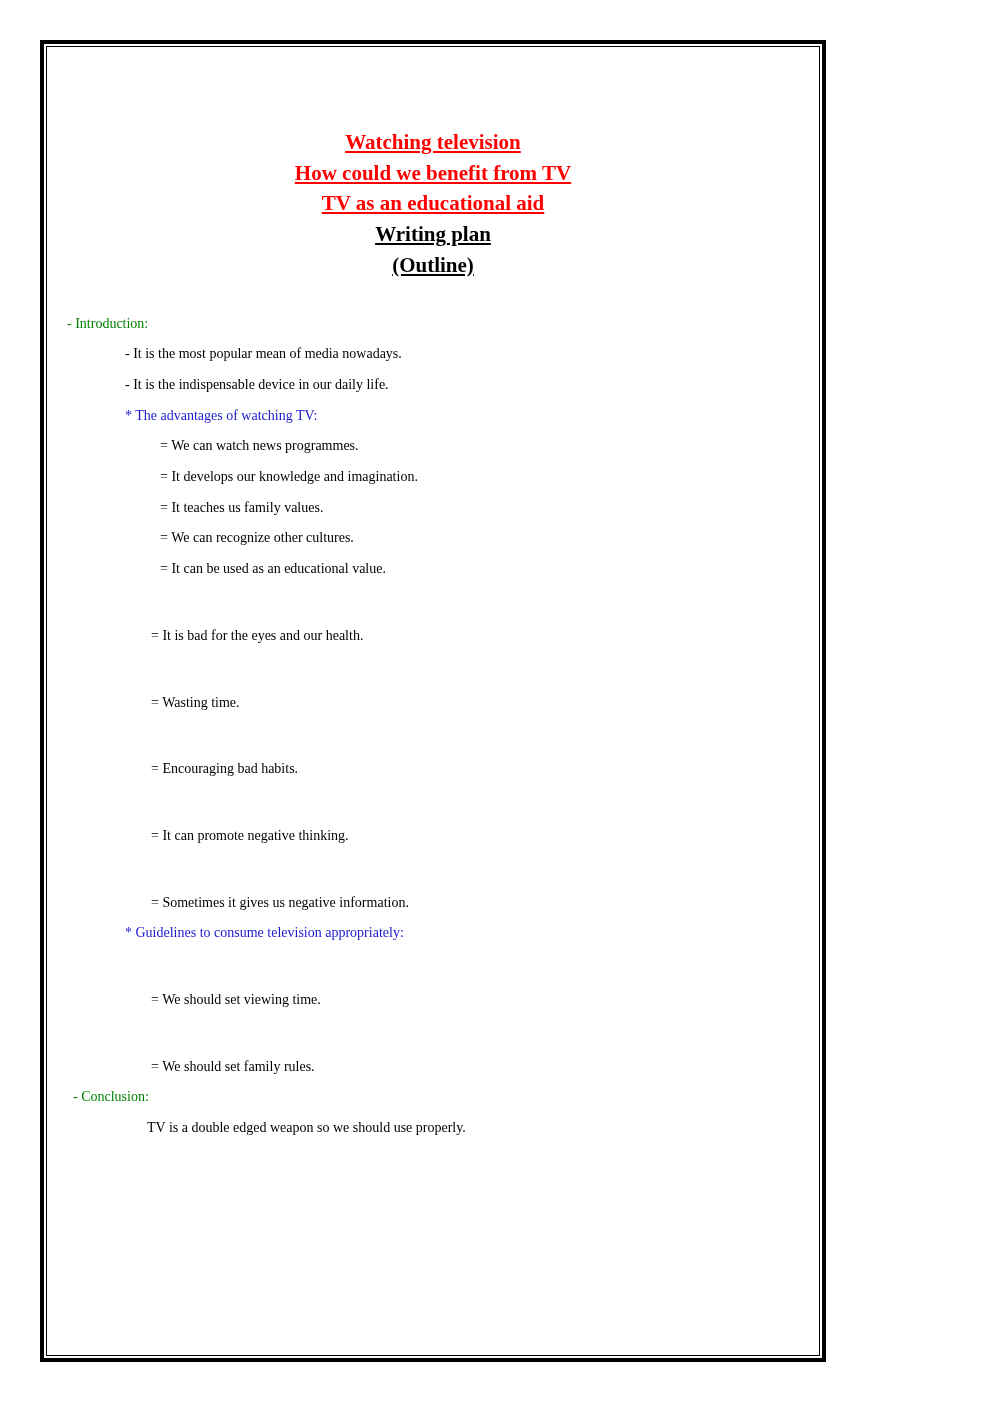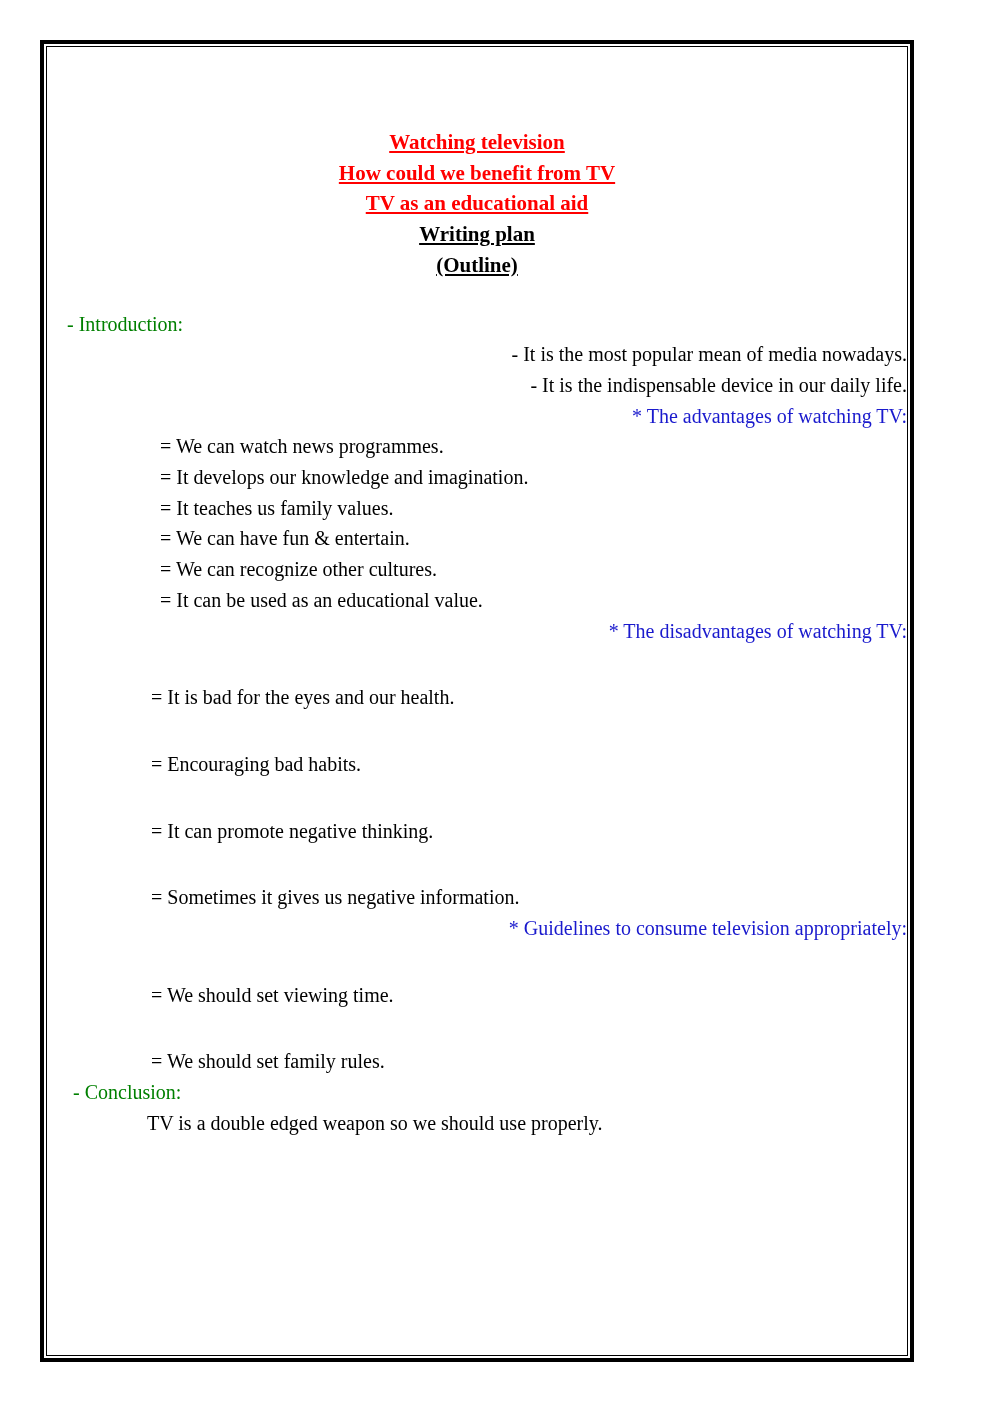--- a/index.html
+++ b/index.html
@@ -11,21 +11,21 @@
     width: 992px;
     height: 1403px;
     position: relative;
     font-family: "Liberation Serif", "DejaVu Serif", serif;
     color: #000000;
   }
   .frame-outer {
     position: absolute;
     left: 40px;
     top: 40px;
-    width: 874px;
+    width: 786px;
     height: 1322px;
     border: 4px solid #000000;
     box-sizing: border-box;
     background: #ffffff;
   }
   .frame-inner {
     position: absolute;
     left: 2px;
     top: 2px;
     right: 2px;
@@ -42,32 +42,32 @@
     font-size: 21px;
     font-weight: bold;
     line-height: 30.7px;
     text-decoration: underline;
   }
   .title-line.red { color: var(--title-red, #ff0000); }
   .title-line.black { color: var(--body-black, #000000); }
 
   .content {
     margin-top: 28px;
-    font-size: 20px;
+    font-size: 14px;
   }
   .line {
     line-height: 30.7px;
     white-space: pre;
   }
   .green { color: var(--heading-green, #008000); }
   .blue  { color: var(--section-blue, #1a1acd); }
 
   .l0  { padding-left: 20px; }   
   .l0c { padding-left: 26px; }   
-  .l1  { padding-left: 78px; text-align: right; }   
+  .l1  { padding-left: 78px; }   
   .l2a { padding-left: 113px; }  
   .l2  { padding-left: 104px; margin-top: 36px; }  
   .l2c { padding-left: 100px; }  
 </style>
 </head>
 <body>
 
 <div class="frame-outer">
   <div class="frame-inner">
 
@@ -83,26 +83,25 @@
 
       <div class="line green l0">- Introduction:</div>
       <div class="line l1">- It is the most popular mean of media nowadays.</div>
       <div class="line l1">- It is the indispensable device in our daily life.</div>
 
 
       <div class="line blue l1">* The advantages of watching TV:</div>
       <div class="line l2a">= We can watch news programmes.</div>
       <div class="line l2a">= It develops our knowledge and imagination.</div>
       <div class="line l2a">= It teaches us family values.</div>
-      <div class="line l2a">= We can have fun &amp; entertain.</div>
       <div class="line l2a">= We can recognize other cultures.</div>
       <div class="line l2a">= It can be used as an educational value.</div>
 
-      <div class="line blue l1">* The disadvantages of watching TV:</div>
       <div class="line l2">= It is bad for the eyes and our health.</div>
+      <div class="line l2">= Wasting time.</div>
       <div class="line l2">= Encouraging bad habits.</div>
       <div class="line l2">= It can promote negative thinking.</div>
       <div class="line l2">= Sometimes it gives us negative information.</div>
 
       <div class="line blue l1">* Guidelines to consume television appropriately:</div>
       <div class="line l2">= We should set viewing time.</div>
       <div class="line l2">= We should set family rules.</div>
 
       <div class="line green l0c">- Conclusion:</div>
       <div class="line l2c">TV is a double edged weapon so we should use properly.</div>

